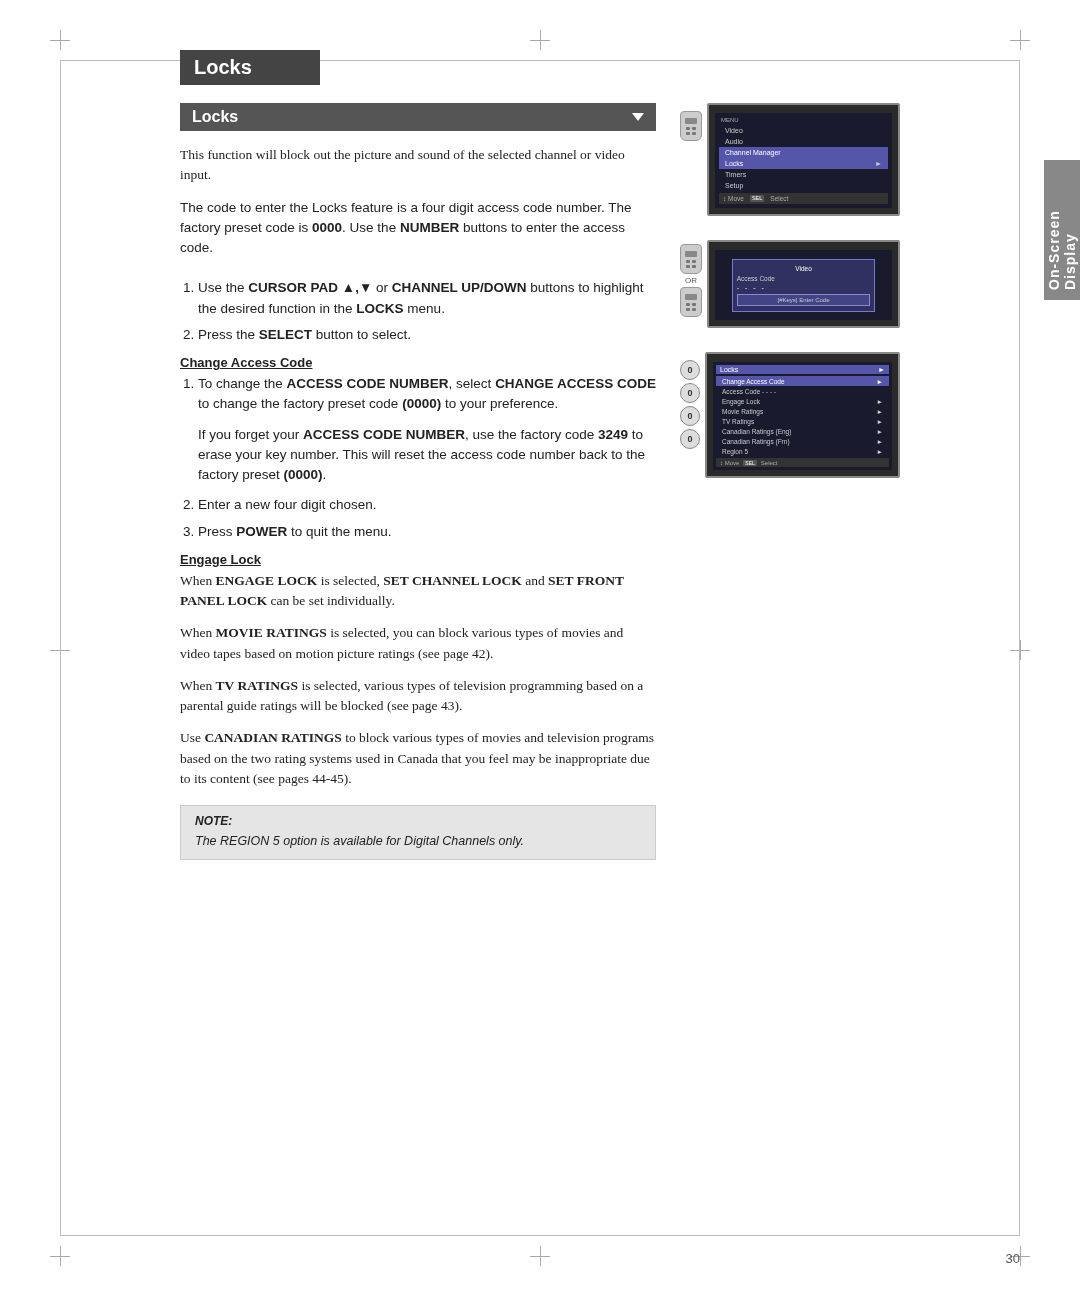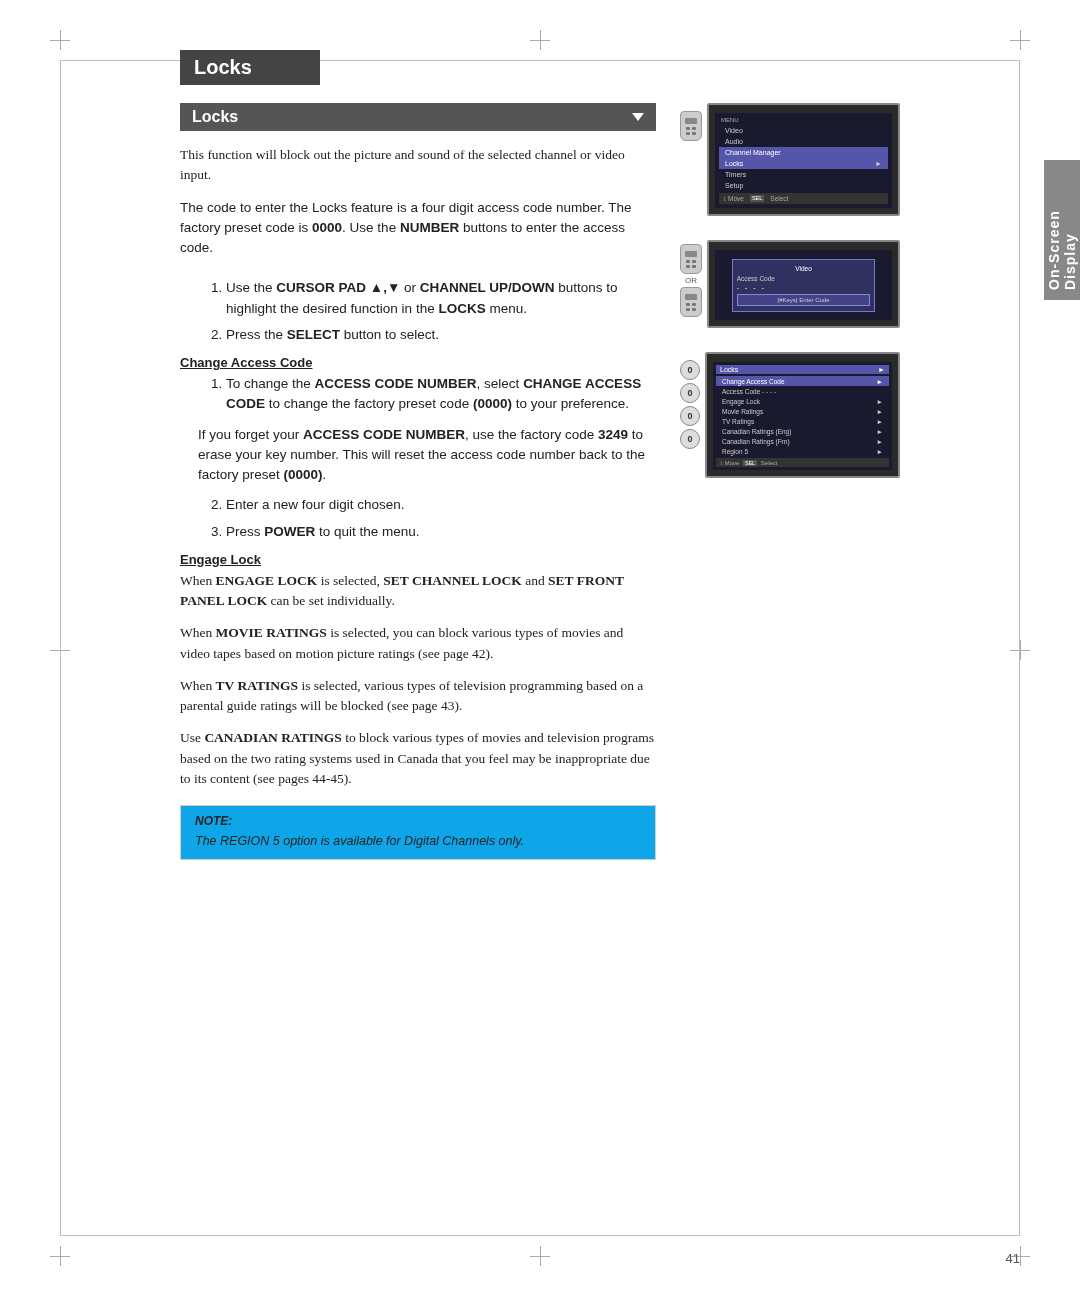--- a/index.html
+++ b/index.html
@@ -91,21 +91,20 @@
       text-decoration: underline;
     }
 
     ol.main-list {
       margin-left: 18px;
       margin-bottom: 10px;
     }
     ol.main-list li {
       margin-bottom: 6px;
       line-height: 1.5;
-      margin-left: 28px;
     }
 
     .indent-block {
       margin-left: 18px;
       margin-bottom: 10px;
       line-height: 1.5;
     }
 
     
     .osd-sidebar {
@@ -213,21 +212,21 @@
       padding: 1.5px 4px;
       display: flex;
       gap: 4px;
       font-size: 6px;
       color: #aaa;
       margin-top: 2px;
     }
 
     
     .note-box {
-      background: #0ea5e9;
+      background: #e5e5e5;
       border: 1px solid #ccc;
       padding: 8px 14px;
       margin-top: 16px;
     }
     .note-label {
       font-weight: bold;
       font-size: 12px;
       font-style: italic;
       margin-bottom: 4px;
     }
@@ -505,13 +504,13 @@
             </div>
           </div>
         </div>
       </div>
 
     </div>
   </div>
 
 </div>
 
-<div class="page-num">41</div>
+<div class="page-num">30</div>
 
 </body></html>

